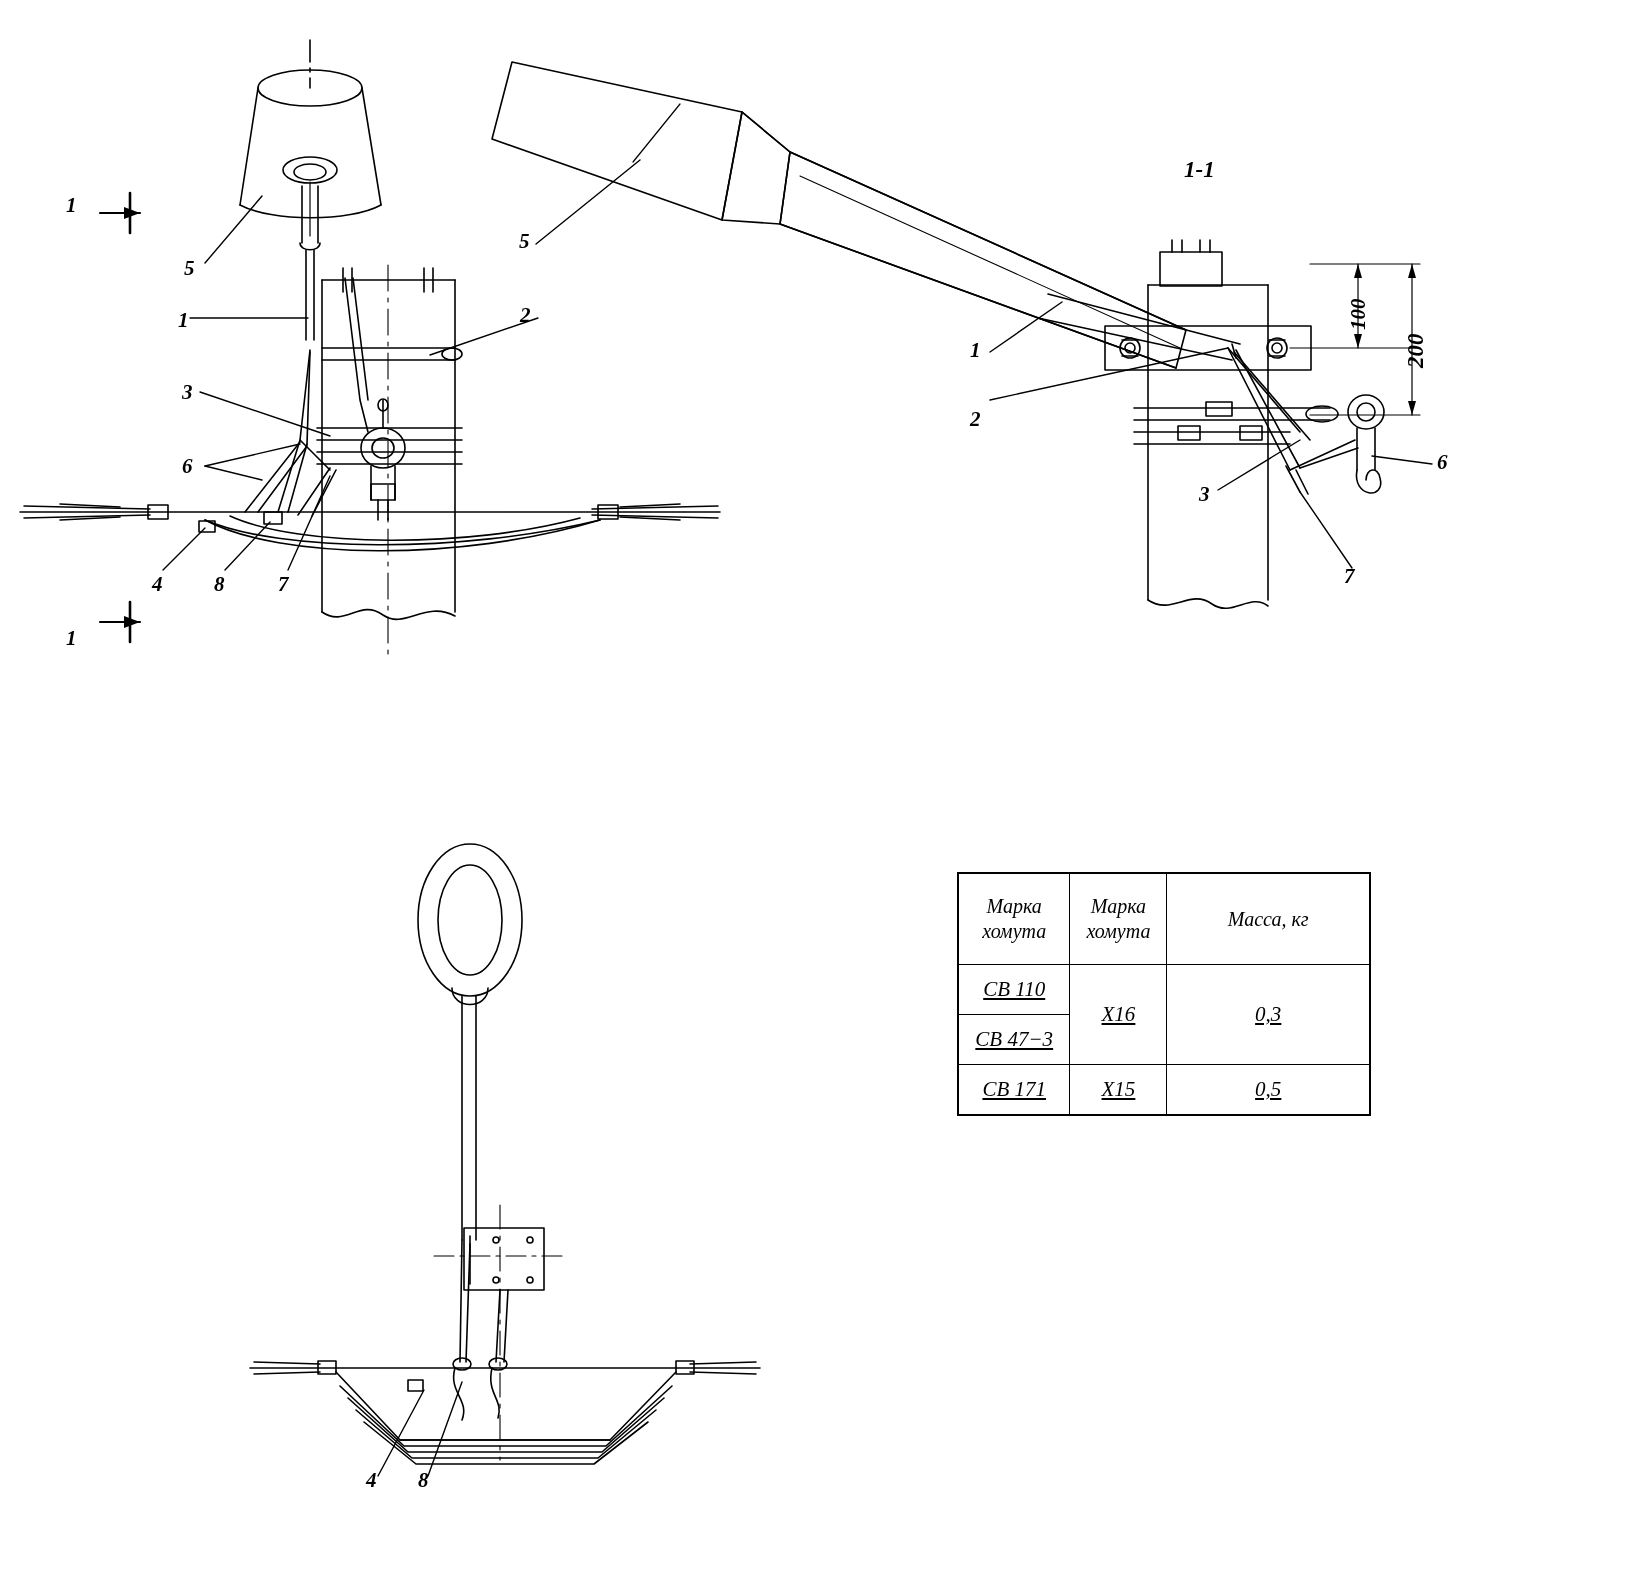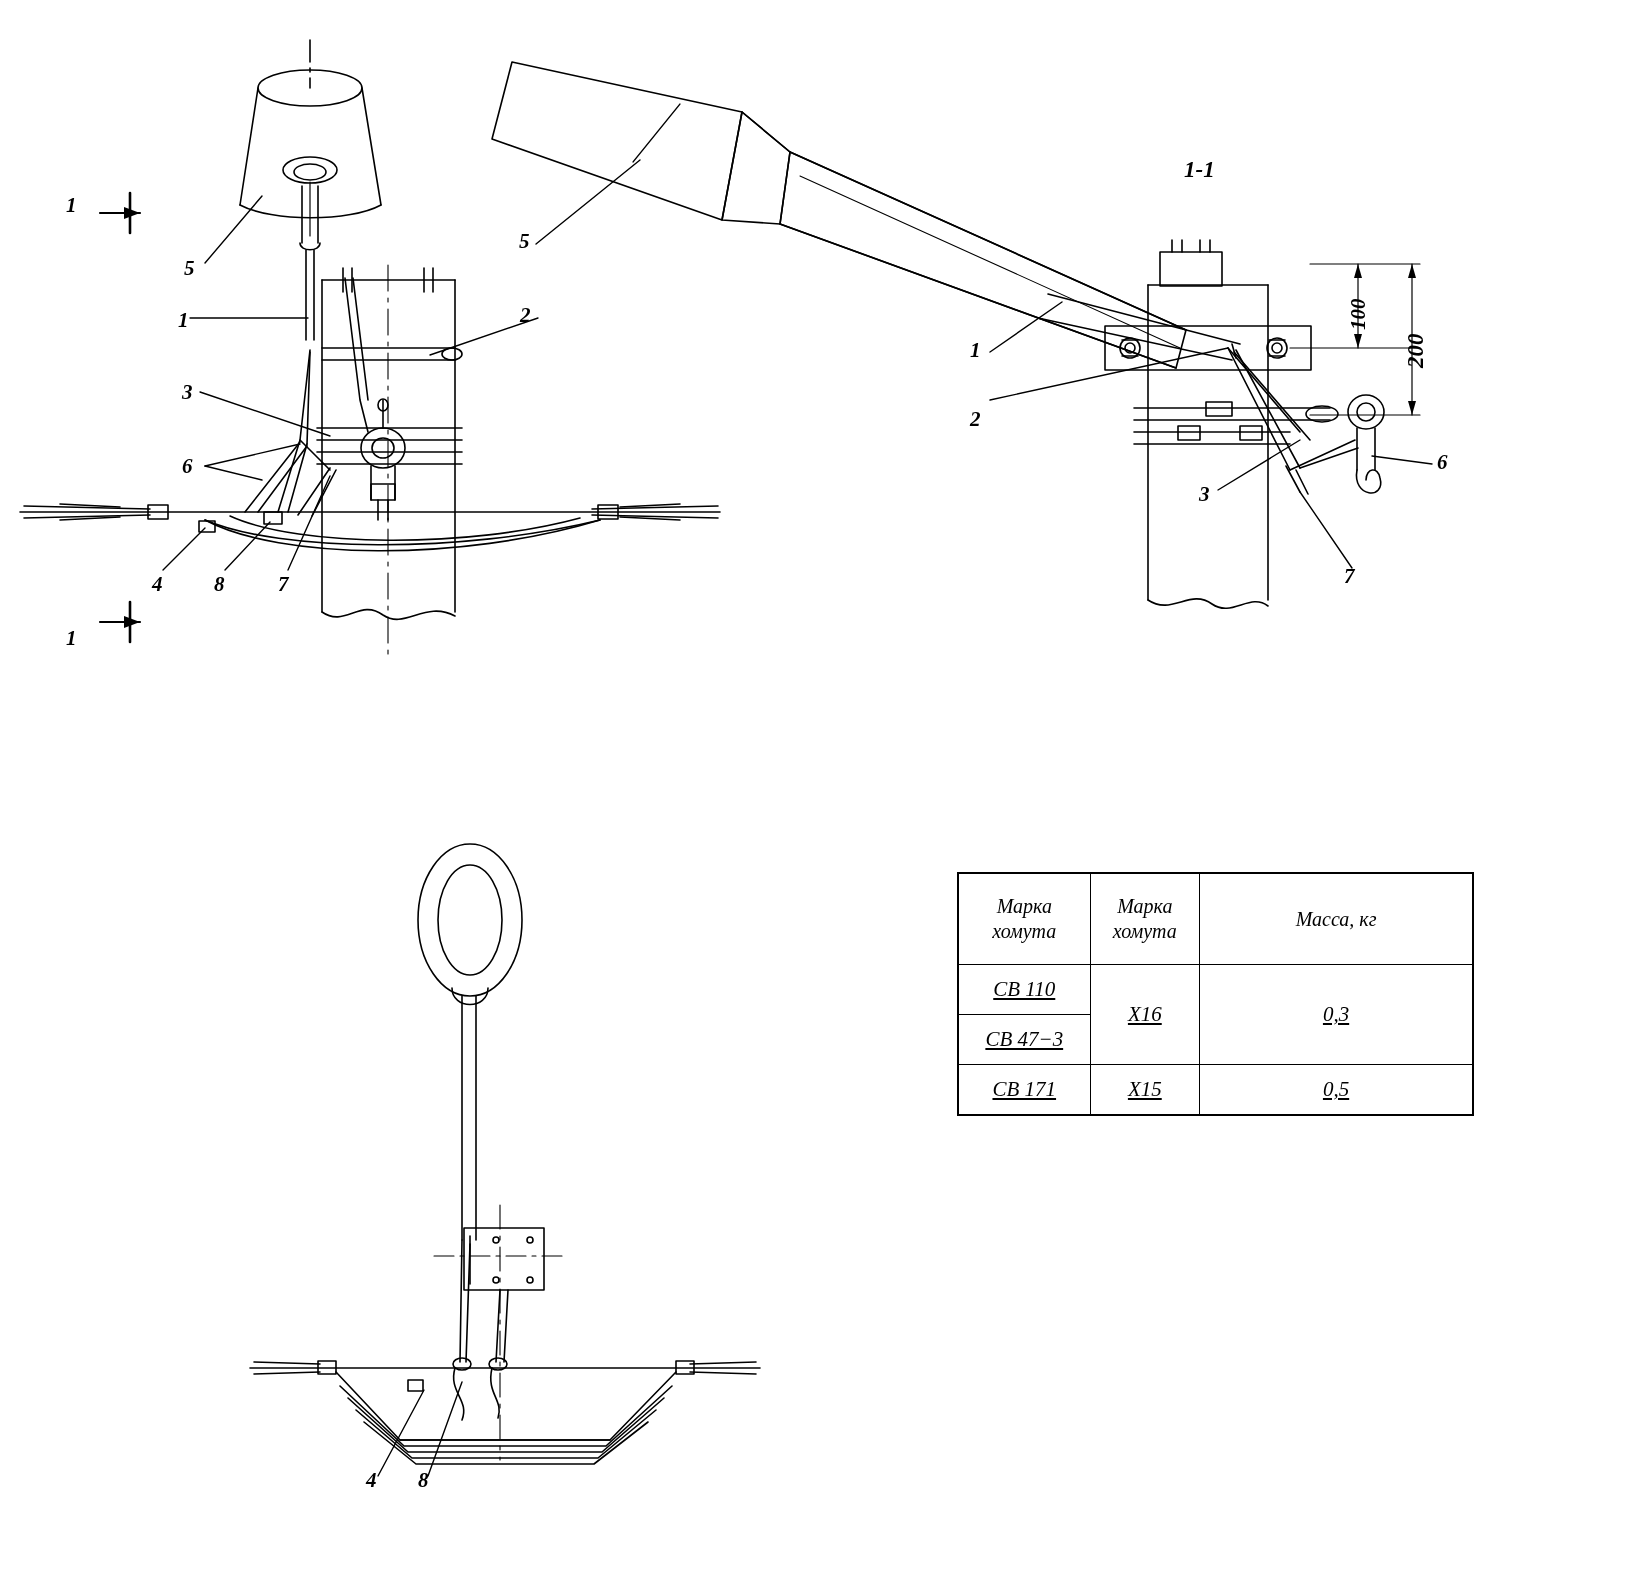--- a/index.html
+++ b/index.html
@@ -38,21 +38,21 @@
     white-space: nowrap;
   }
   .lbl.v {
     transform: rotate(-90deg);
     transform-origin: left top;
   }
   .tbl {
     position: absolute;
     left: 957px;
     top: 872px;
-    width: 517px;
+    width: 414px;
     height: 222px;
     border-collapse: collapse;
     border: 2px solid #000;
     background: #fff;
   }
   .tbl td {
     border: 1.5px solid #000;
     text-align: center;
     vertical-align: middle;
     font-family: "Liberation Serif", serif;

